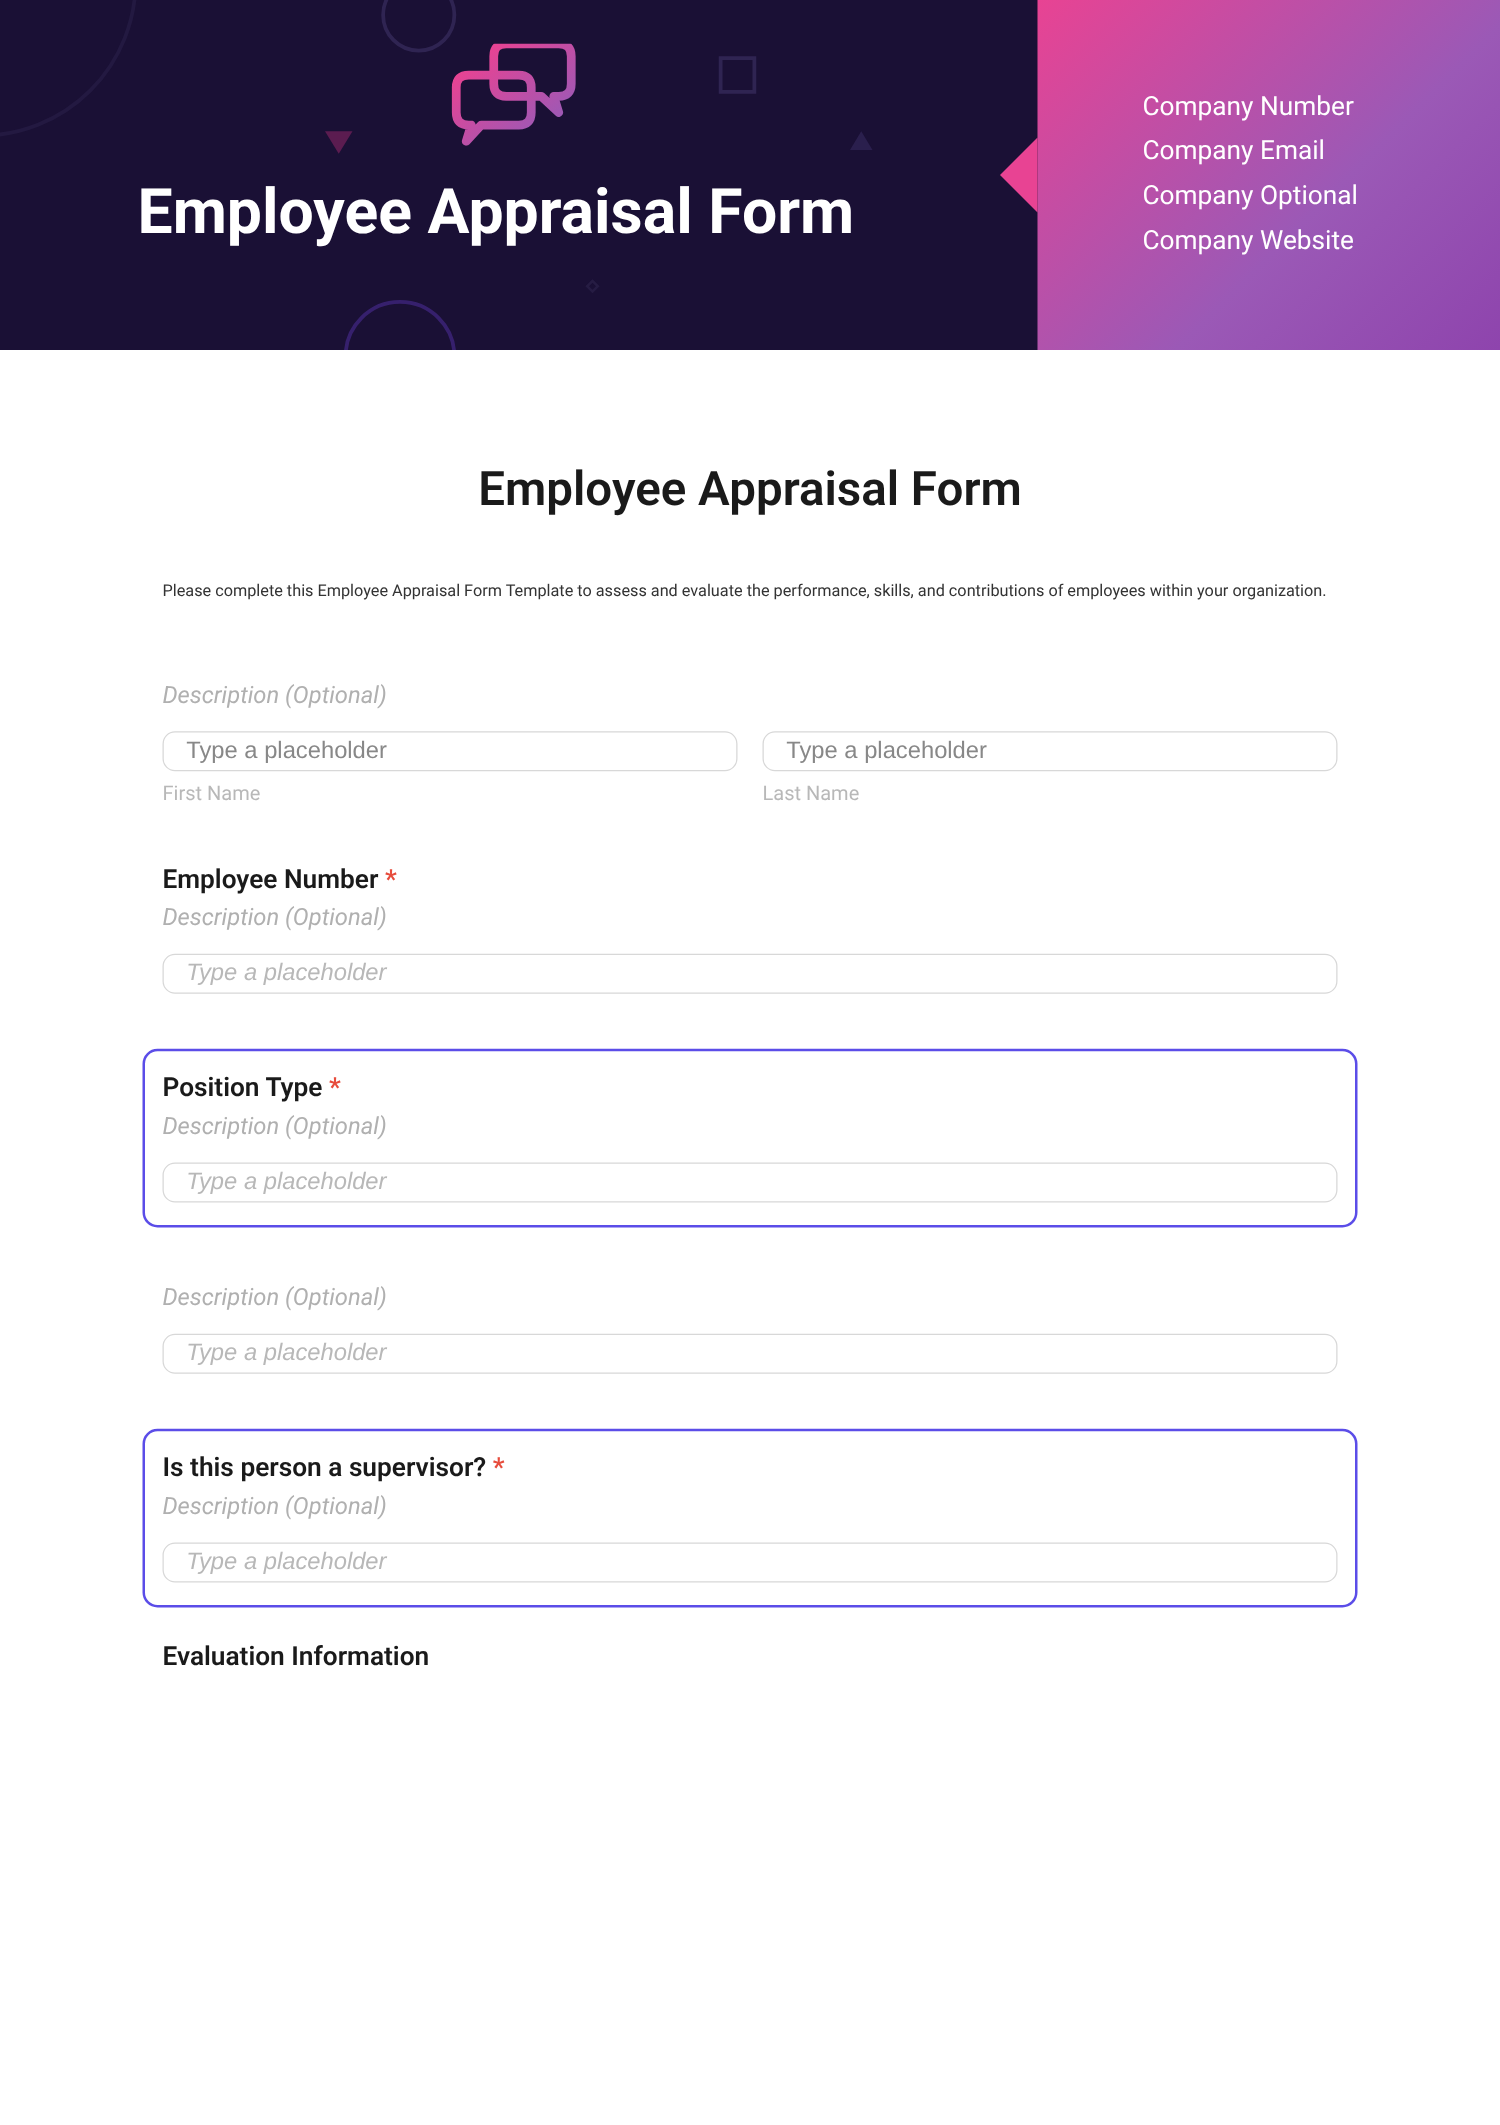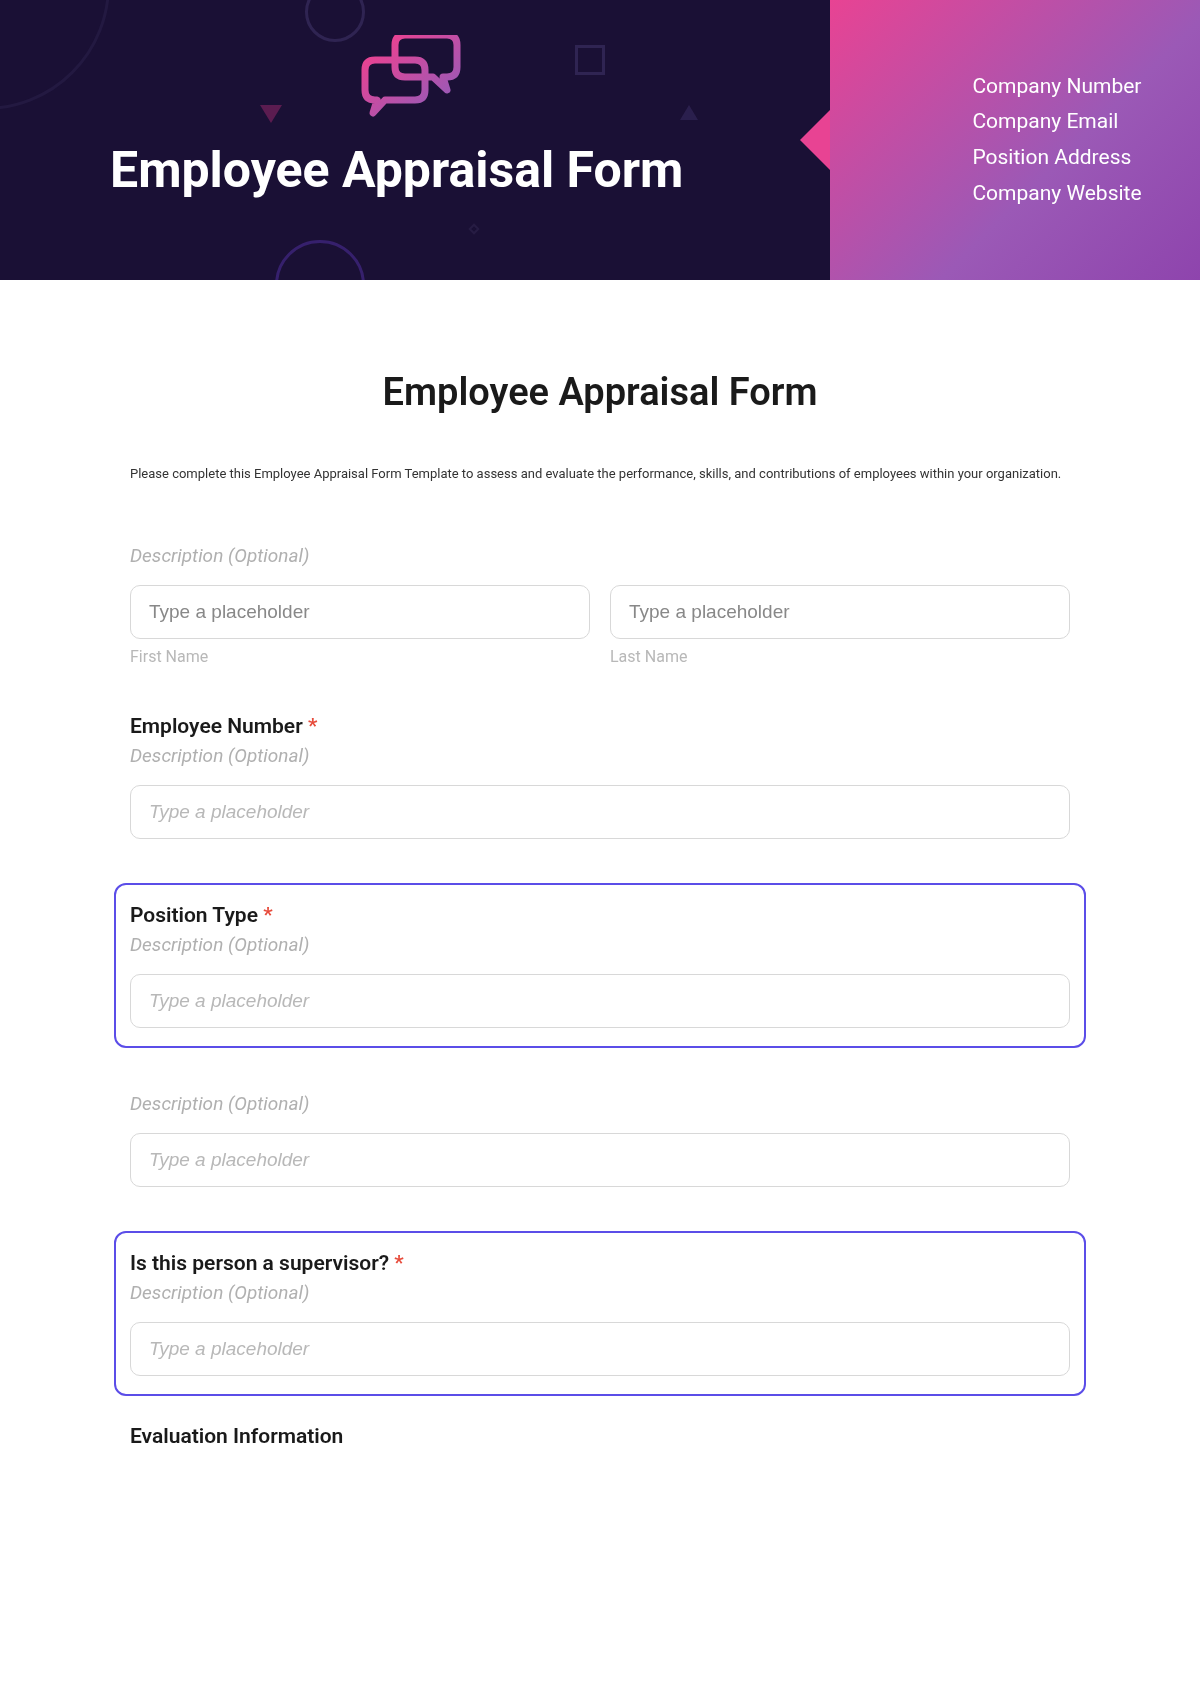--- a/index.html
+++ b/index.html
@@ -25,21 +25,20 @@
       padding-left: 110px;
     }
     .header-right {
       flex: 1;
       background: linear-gradient(135deg, #e84393 0%, #9b59b6 60%, #8e44ad 100%);
       display: flex;
       flex-direction: column;
       justify-content: center;
       padding-left: 84px;
       position: relative;
-      align-items: center;
     }
     .header-right::before {
       content: '';
       position: absolute;
       left: -30px;
       top: 50%;
       transform: translateY(-50%);
       width: 0;
       height: 0;
       border-top: 30px solid transparent;
@@ -152,21 +151,21 @@
       color: #b0b0b0;
       margin-bottom: 18px;
     }
     .input-row {
       display: flex;
       gap: 20px;
     }
     .input-col { flex: 1; }
     .text-input {
       width: 100%;
-      height: 54px;
+      height: 32px;
       border: 1px solid #d8d8d8;
       border-radius: 10px;
       padding: 0 18px;
       font-size: 19px;
       font-style: italic;
       color: #0c4a6e;
     }
     .text-input::placeholder { color: #b8b8b8; font-style: italic; }
     .text-input.non-italic { font-style: normal; }
     .text-input.non-italic::placeholder { font-style: normal; color: #888; }
@@ -205,21 +204,21 @@
         <path d="M 10 35 Q 10 25 20 25 L 60 25 Q 70 25 70 35 L 70 55 Q 70 65 60 65 L 30 65 L 18 78 L 22 65 L 20 65 Q 10 65 10 55 Z" fill="none" stroke="url(#g1)" stroke-width="7" stroke-linejoin="round"></path>
         <path d="M 40 10 Q 40 0 50 0 L 92 0 Q 102 0 102 10 L 102 32 Q 102 42 92 42 L 88 42 L 92 55 L 78 42 L 50 42 Q 40 42 40 32 Z" fill="none" stroke="url(#g1)" stroke-width="7" stroke-linejoin="round"></path>
       </svg>
     </div>
     <div class="header-title">Employee Appraisal Form</div>
   </div>
   <div class="header-right">
     <div class="company-info">
       <div>Company Number</div>
       <div>Company Email</div>
-      <div>Position Address</div>
+      <div>Company Optional</div>
       <div>Company Website</div>
     </div>
   </div>
 </div>
 
 <div class="content">
   <h1 class="form-title">Employee Appraisal Form</h1>
   <p class="form-desc">Please complete this Employee Appraisal Form Template to assess and evaluate the performance, skills, and contributions of employees within your organization.</p>
 
   <div class="field-group">

